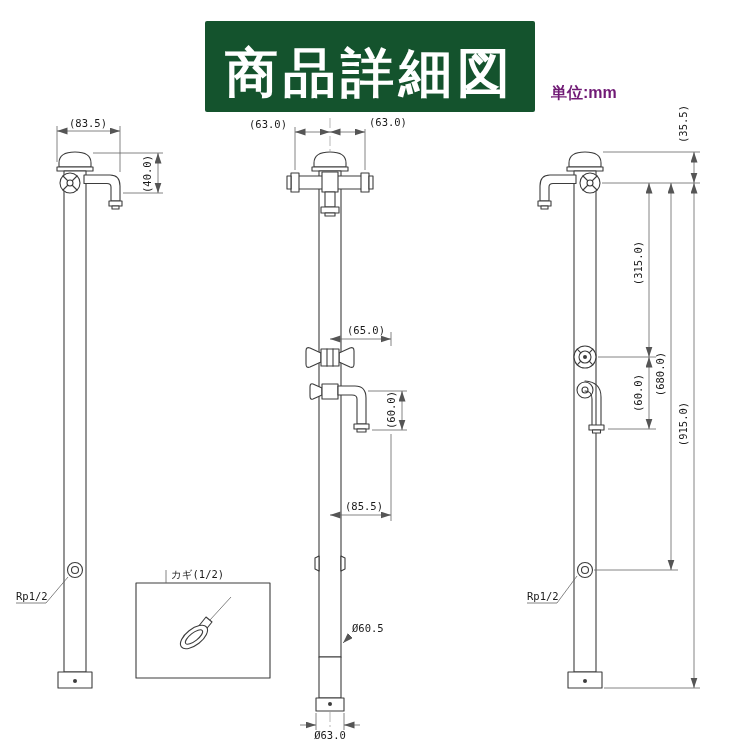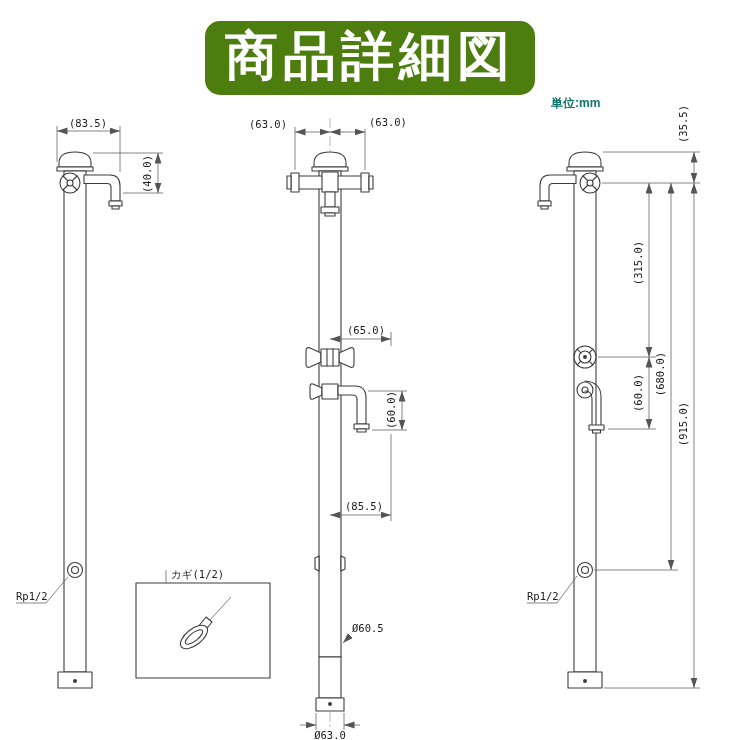--- a/index.html
+++ b/index.html
@@ -1,22 +1,22 @@
 <!DOCTYPE html>
 <html><head>
 <meta charset="utf-8">
 <style>
   html,body{margin:0;padding:0;background:#fff;}
   .page{position:relative;width:740px;height:740px;background:#ffffff;overflow:hidden;
         font-family:"Liberation Sans", sans-serif;}
   .banner{position:absolute;top:21px;left:50%;transform:translateX(-50%);
-          background:#4d7c0f;color:#ffffff;border-radius:15px;
-          padding:3px 20px 7px 20px;font-size:53px;font-weight:800;letter-spacing:5px;
+          background:#14532d;color:#ffffff;border-radius:2px;
+          padding:20px 20px 7px 20px;font-size:53px;font-weight:800;letter-spacing:5px;
           line-height:1.2;white-space:nowrap;}
-  .unit{position:absolute;top:95px;left:551px;font-size:12px;font-weight:700;color:#0f766e;}
+  .unit{position:absolute;top:83px;left:551px;font-size:16px;font-weight:700;color:#701a75;}
   svg{position:absolute;top:0;left:0;}
   .s  {stroke:#3d3d3d;stroke-width:1.1;fill:none;stroke-linejoin:round;stroke-linecap:round;}
   .sf {stroke:#3d3d3d;stroke-width:1.1;fill:#ffffff;stroke-linejoin:round;}
   .fd {fill:#3d3d3d;stroke:none;}
   .d  {stroke:#666;stroke-width:0.8;fill:none;}
   .cl {stroke:#999;stroke-width:0.7;fill:none;stroke-dasharray:10 3 2 3;}
   .t  {font-family:"DejaVu Sans Mono", monospace;font-size:10.5px;fill:#1a1a1a;}
 </style>
 </head>
 <body>

